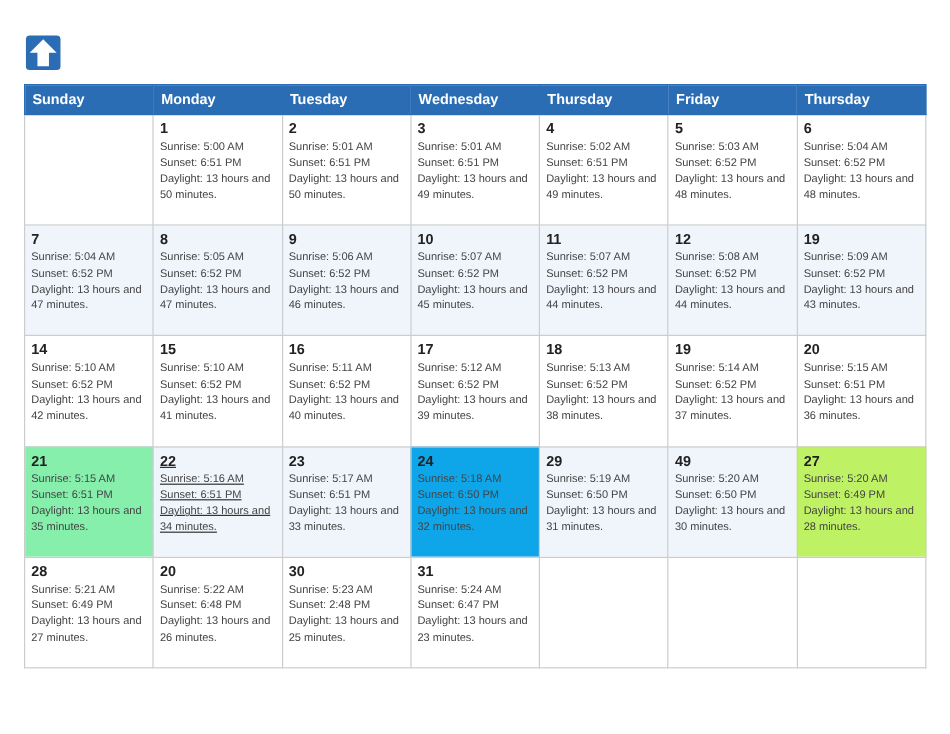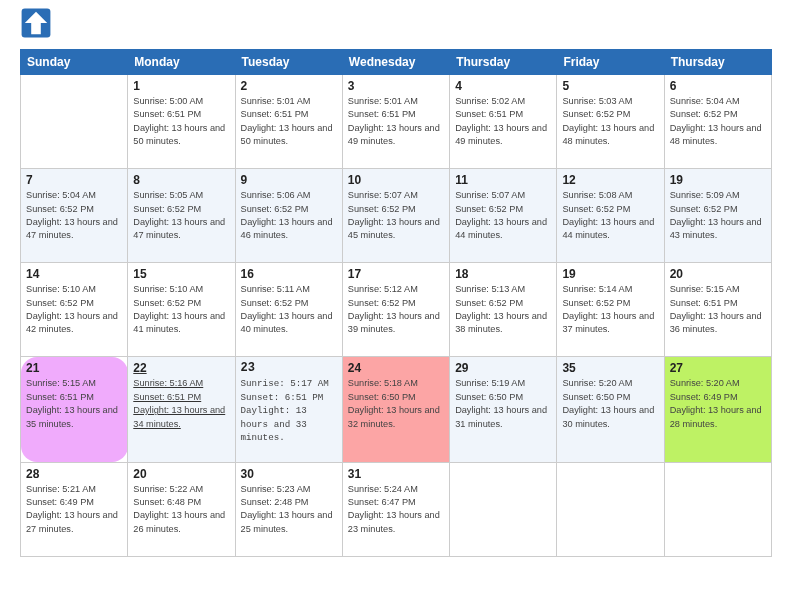--- a/index.html
+++ b/index.html
@@ -6,21 +6,21 @@
     body {
       width: 792px;
       height: 612px;
       font-family: Arial, sans-serif;
       background: #fff;
       overflow: hidden;
     }
     .page {
       width: 792px;
       height: 571px;
-      padding: 7px 20px 14px 20px;
+      padding: 28px 20px 14px 20px;
       display: flex;
       flex-direction: column;
     }
     .header {
       display: flex;
       justify-content: space-between;
       align-items: flex-start;
       margin-bottom: 10px;
     }
     .logo {
@@ -273,57 +273,57 @@
           </td>
           <td>
             <span class="day-number">20</span>
             <div class="day-info">Sunrise: 5:15 AM
 Sunset: 6:51 PM
 Daylight: 13 hours
 and 36 minutes.</div>
           </td>
         </tr>
         <tr>
-          <td style="background: #f0abfc; border-radius: 16px;">
+          <td style="background: #86efac;">
             <span class="day-number">21</span>
             <div class="day-info">Sunrise: 5:15 AM
 Sunset: 6:51 PM
 Daylight: 13 hours
 and 35 minutes.</div>
           </td>
           <td style="background: rgb(240, 245, 251); text-decoration: underline;">
             <span class="day-number">22</span>
             <div class="day-info">Sunrise: 5:16 AM
 Sunset: 6:51 PM
 Daylight: 13 hours
 and 34 minutes.</div>
           </td>
-          <td style="background: rgb(240, 245, 251); font-family: Liberation Mono, monospace;">
+          <td style="background: rgb(240, 245, 251);">
             <span class="day-number">23</span>
             <div class="day-info">Sunrise: 5:17 AM
 Sunset: 6:51 PM
 Daylight: 13 hours
 and 33 minutes.</div>
           </td>
-          <td style="background: #fca5a5;">
+          <td style="background: #0ea5e9;">
             <span class="day-number">24</span>
             <div class="day-info">Sunrise: 5:18 AM
 Sunset: 6:50 PM
 Daylight: 13 hours
 and 32 minutes.</div>
           </td>
           <td style="background: rgb(240, 245, 251);">
             <span class="day-number">29</span>
             <div class="day-info">Sunrise: 5:19 AM
 Sunset: 6:50 PM
 Daylight: 13 hours
 and 31 minutes.</div>
           </td>
           <td style="background: rgb(240, 245, 251);">
-            <span class="day-number">35</span>
+            <span class="day-number">49</span>
             <div class="day-info">Sunrise: 5:20 AM
 Sunset: 6:50 PM
 Daylight: 13 hours
 and 30 minutes.</div>
           </td>
           <td style="background: #bef264;">
             <span class="day-number">27</span>
             <div class="day-info">Sunrise: 5:20 AM
 Sunset: 6:49 PM
 Daylight: 13 hours

